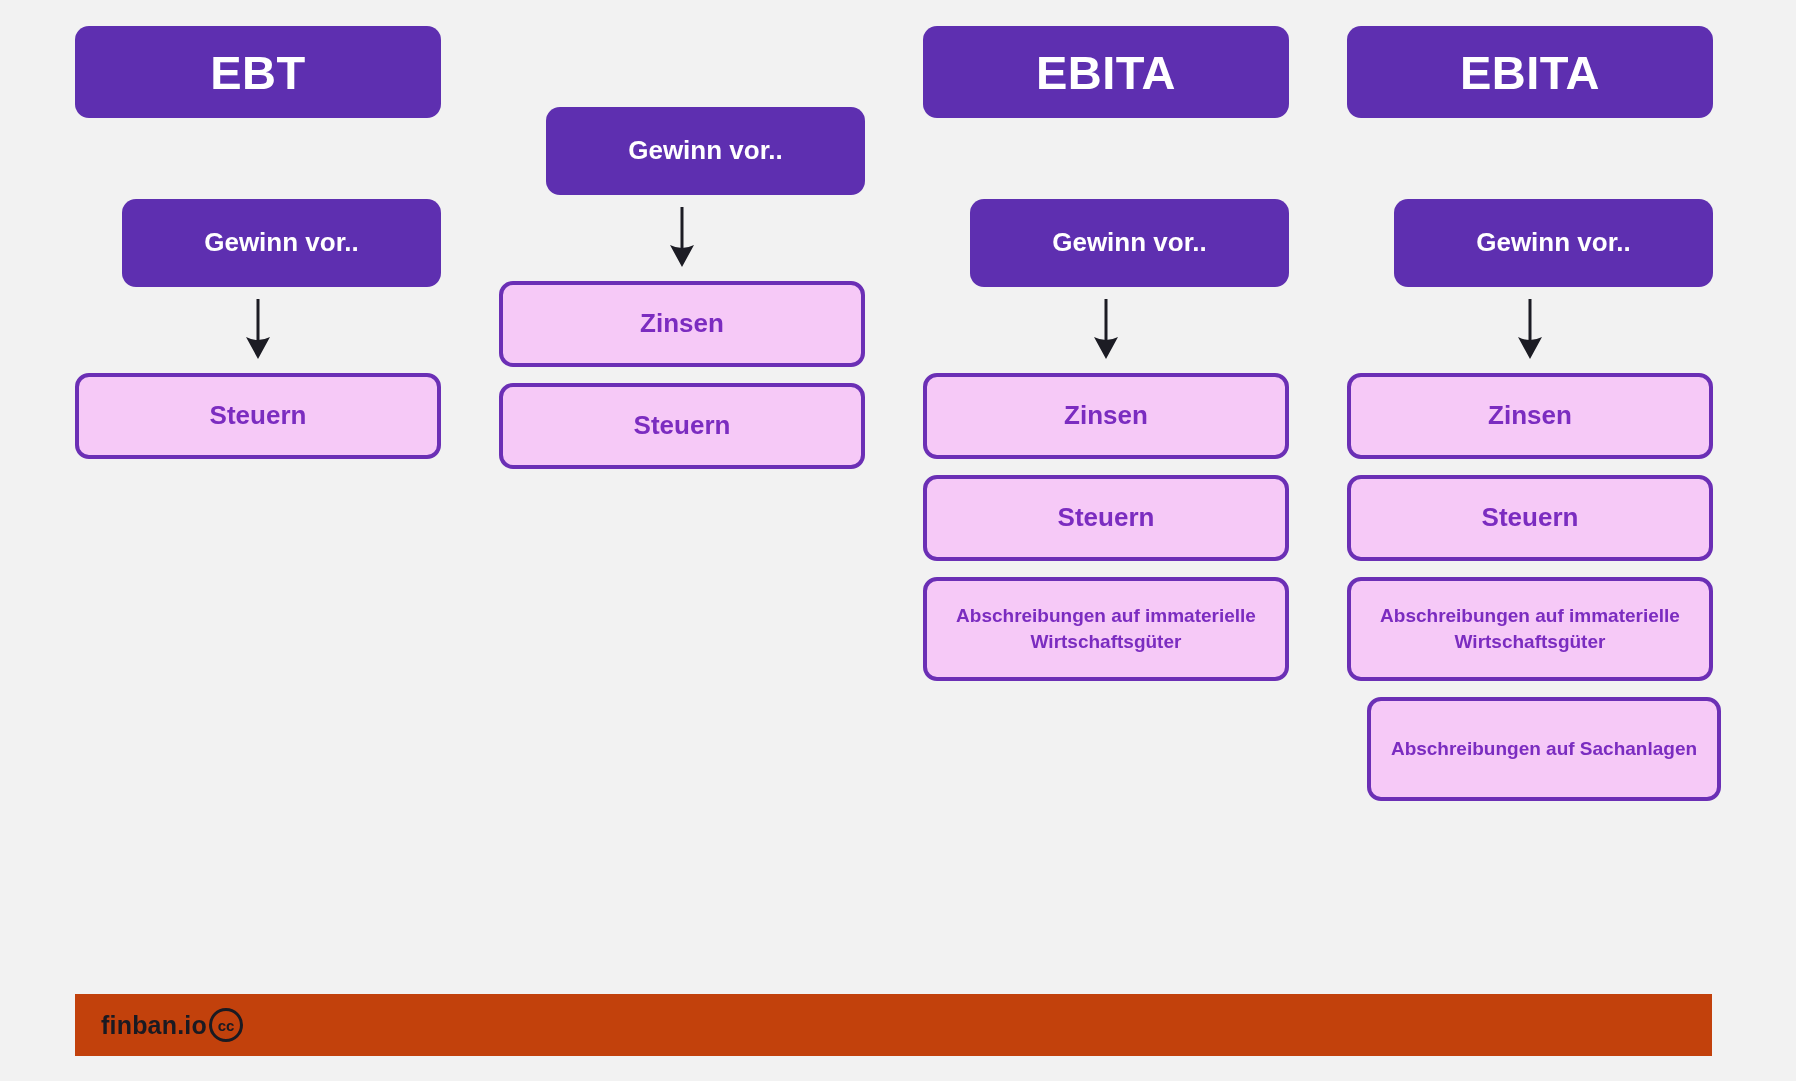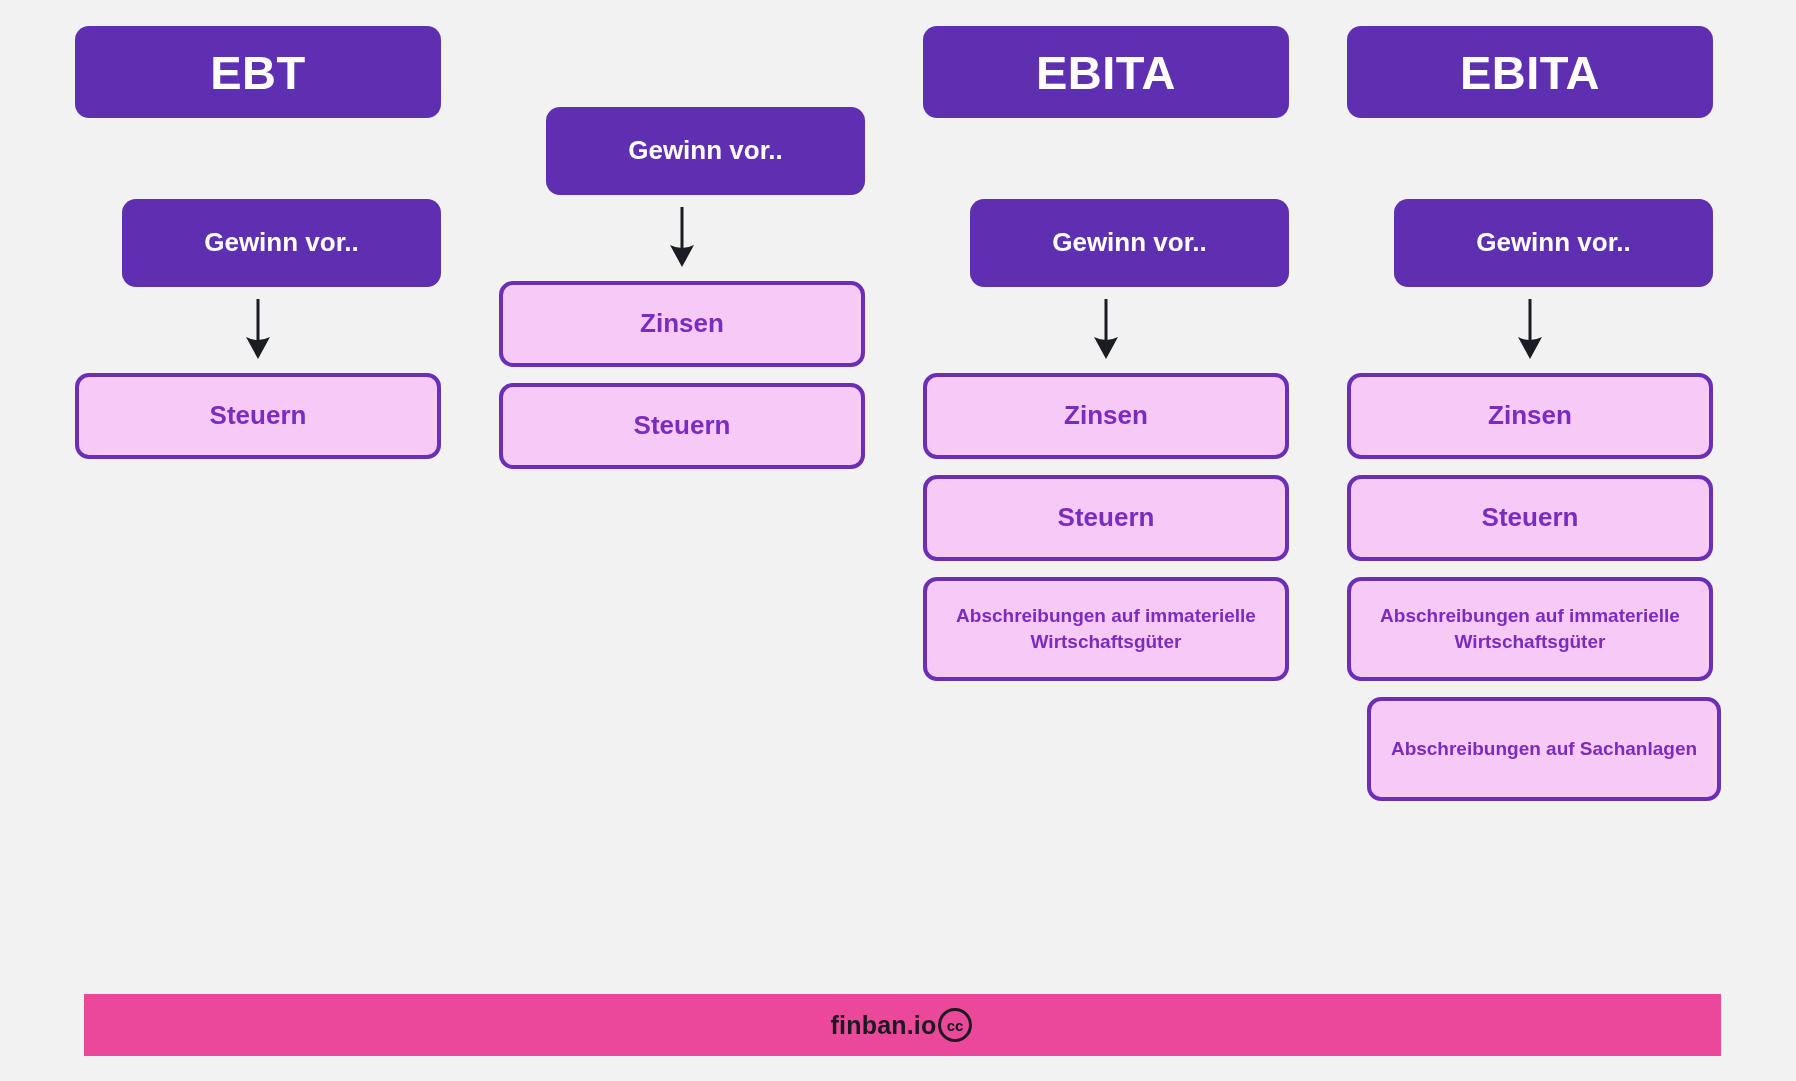--- a/index.html
+++ b/index.html
@@ -120,28 +120,28 @@
   
   .item-box.inset {
     margin-left: 20px;
     margin-right: -8px;
     text-align: right;
   }
 
   
   .footer {
     position: absolute;
-    left: 84px;
+    left: 75px;
     top: 994px;
     width: 1637px;
     height: 62px;
-    background: #ec4899;
-    display: flex;
-    align-items: center;
-    justify-content: center;
+    background: #c2410c;
+    display: flex;
+    align-items: center;
+    justify-content: flex-start;
     padding: 0 26px;
     box-sizing: border-box;
   }
   .footer-brand {
     font-size: 25px;
     font-weight: 700;
     color: #1a1a22;
     letter-spacing: 0.2px;
   }
   .cc-badge {

